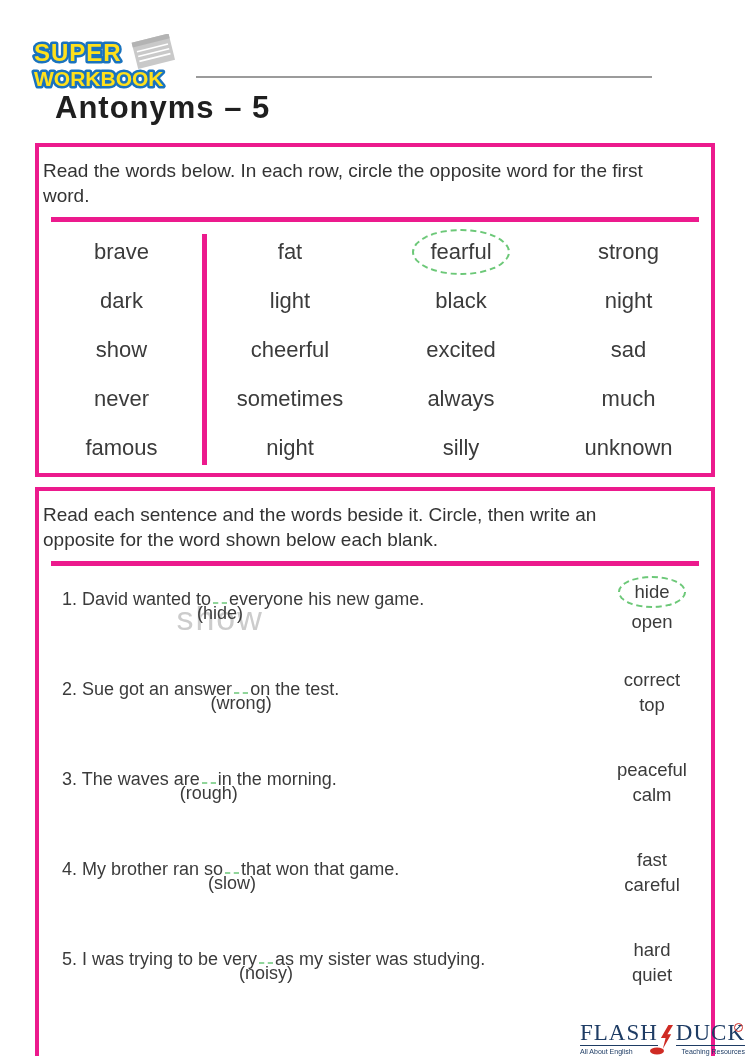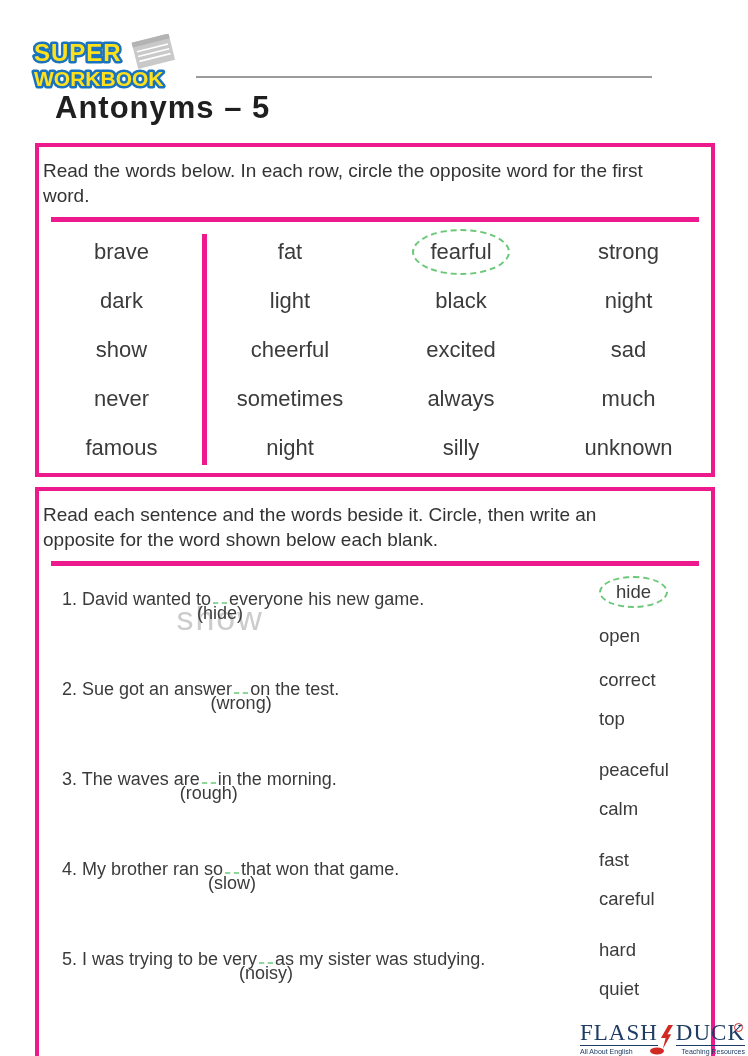--- a/index.html
+++ b/index.html
@@ -31,21 +31,21 @@
 
   
   .items { padding:13px 6px 0 23px; }
   .item { display:flex; align-items:flex-start; min-height:77px; margin-bottom:13px; }
   .sentence { flex:1; font-size:18px; white-space:nowrap; padding-top:10px; color:#3b3b3b; }
   .blank-wrap { display:inline-block; position:relative; vertical-align:middle; margin:0 9px; }
   .blank { width:102px; height:26px; border-top:2px solid #3CB44B; border-bottom:2px solid #3CB44B; position:relative; }
   .blank::before { content:""; position:absolute; top:50%; left:-7px; right:-7px; border-top:2px dashed #90d59a; }
   .traced { position:absolute; left:50%; top:-3px; transform:translateX(-50%); font-size:34px; color:#cccccc; letter-spacing:2px; }
   .hint { position:absolute; top:calc(100% + 3px); left:50%; transform:translateX(-50%); font-size:18px; white-space:nowrap; color:#3b3b3b; }
-  .options { width:106px; display:flex; flex-direction:column; align-items:flex-start; gap:17px; font-size:18.5px; color:#3b3b3b; }
+  .options { width:106px; display:flex; flex-direction:column; align-items:center; gap:3px; font-size:18.5px; color:#3b3b3b; }
   .circled-sm { border:2px dashed #6cc878; border-radius:50%; padding:3px 15px; margin-top:-3px; }
 
   
   .footer { position:absolute; right:3px; bottom:1px; width:165px; }
   .fd-top { display:flex; align-items:flex-start; justify-content:center; color:#1e3c64;
     font-family:"Liberation Serif", serif; font-size:23px; letter-spacing:1px; line-height:1; }
   .fd-word { border-bottom:1.5px solid #1e3c64; padding-bottom:1px; position:relative; }
   .fd-bolt { margin:0 2px; position:relative; top:3px; }
   .c-swirl { position:absolute; right:2px; top:2px; width:9px; height:9px; border:1.6px solid #cf2b24; border-radius:50%; }
   .fd-bottom { display:flex; justify-content:space-between; align-items:center; font-size:7px; color:#1e3c64; margin-top:0px; }

